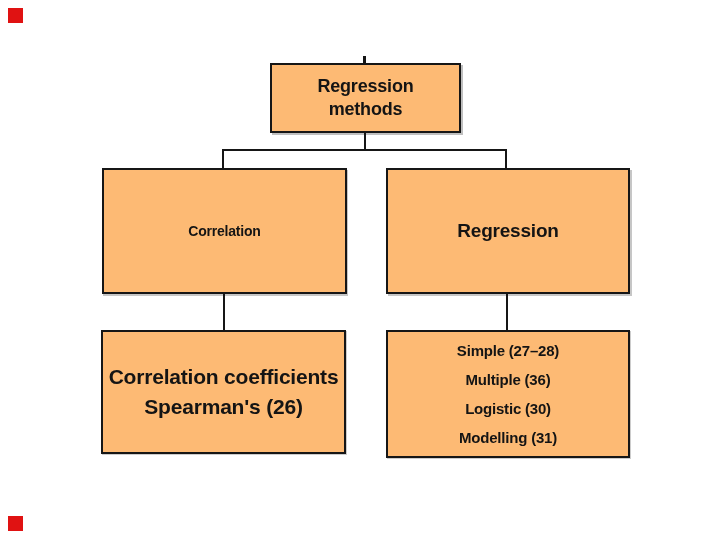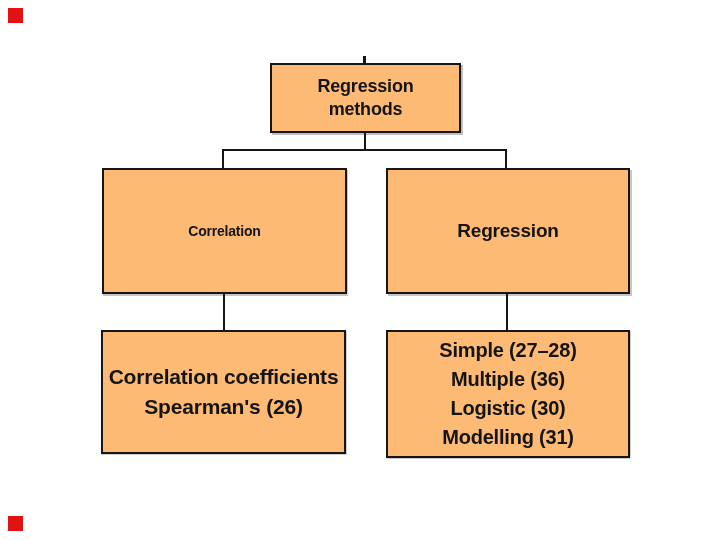--- a/index.html
+++ b/index.html
@@ -40,21 +40,21 @@
     font-size: 19px;
     box-shadow: 2px 2px 0 rgba(128,128,128,0.45);
   }
   #box-corr-detail {
     left: 101px; top: 330px; width: 245px; height: 124px;
     font-size: 21px; line-height: 30px;
     box-shadow: 1px 1px 0 rgba(128,128,128,0.4);
   }
   #box-regr-detail {
     left: 386px; top: 330px; width: 244px; height: 128px;
-    font-size: 20px; line-height: 29px;
+    font-size: 15px; line-height: 29px;
     box-shadow: 1px 1px 0 rgba(128,128,128,0.4);
   }
   .connector { position: absolute; background: #161616; }
   #tick-top   { left: 363px; top: 56px;  width: 3px;   height: 7px;  }
   #trunk      { left: 364px; top: 133px; width: 2px;   height: 17px; }
   #crossbar   { left: 222px; top: 149px; width: 285px; height: 2px;  }
   #drop-l1    { left: 222px; top: 149px; width: 2px;   height: 20px; }
   #drop-r1    { left: 505px; top: 149px; width: 2px;   height: 20px; }
   #drop-l2    { left: 223px; top: 294px; width: 2px;   height: 37px; }
   #drop-r2    { left: 506px; top: 294px; width: 2px;   height: 37px; }

